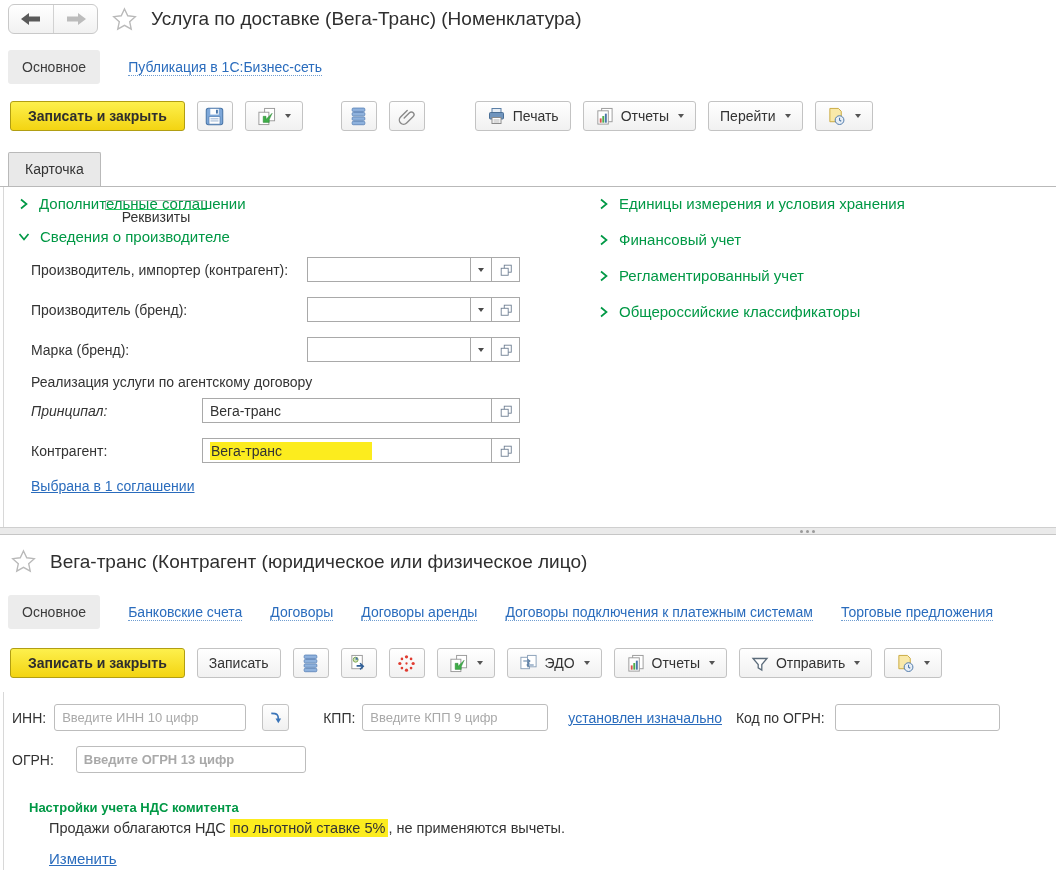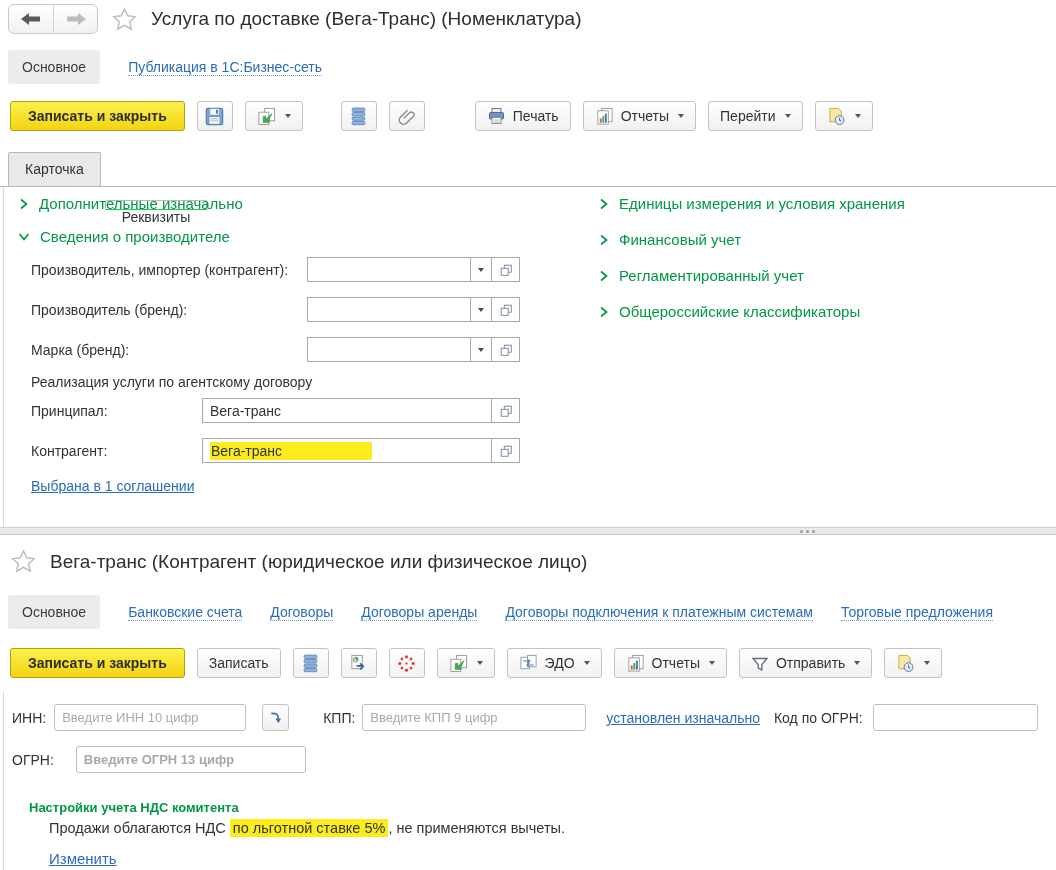--- a/index.html
+++ b/index.html
@@ -184,21 +184,21 @@
     <div class="ptab">Карточка</div>
     <div class="ptab active">Реквизиты</div>
   </div>
 
   <div class="tp-content">
 
     <div class="sec" style="left:14px; top:8px;">
       <svg width="11" height="12" viewBox="0 0 11 12">
           <path d="M3 1.5 L8.5 6 L3 10.5" fill="none" stroke="#009845" stroke-width="1.7"></path>
         </svg>
-      <span>Дополнительные изначально</span>
+      <span>Дополнительные соглашении</span>
     </div>
     <div class="sec" style="left:14px; top:41px;">
       <svg width="12" height="11" viewBox="0 0 12 11">
           <path d="M1.5 3 L6 8.5 L10.5 3" fill="none" stroke="#009845" stroke-width="1.7"></path>
         </svg>
       <span>Сведения о производителе</span>
     </div>
 
     <div class="fldrow" style="left:27px; top:70px;">
       <span class="lbl" style="width:276px;">Производитель, импортер (контрагент):</span>
@@ -246,21 +246,21 @@
             <rect x="2.5" y="6" width="8" height="8" fill="#fff" stroke="#6b7c90"></rect>
           </svg>
       </span>
     </div>
 
     <div class="fldrow" style="left:27px; top:187px;">
       <span class="lbl">Реализация услуги по агентскому договору</span>
     </div>
 
     <div class="fldrow" style="left:27px; top:211px;">
-      <span class="lbl" style="width:171px;">Принципал:</span>
+      <span class="lbl" style="width:171px;font-style:italic;">Принципал:</span>
       <div class="fieldbox" style="width:290px;">
         <span>Вега-транс</span>
       </div>
       <span class="openbtn">
         <svg width="14" height="14" viewBox="0 0 16 16">
             <rect x="6" y="2.5" width="8" height="8" fill="#fff" stroke="#6b7c90"></rect>
             <rect x="2.5" y="6" width="8" height="8" fill="#fff" stroke="#6b7c90"></rect>
           </svg>
       </span>
     </div>
@@ -422,21 +422,21 @@
     <div class="brow" style="top:12px;">
       <span class="lbl" style="margin-left:3px;">ИНН:</span>
       <input class="txt" style="width: 192px; margin-left: 8px;" placeholder="Введите ИНН 10 цифр">
       <span class="sqbtn" style="margin-left:16px;">
         <svg width="15" height="15" viewBox="0 0 16 16">
             <path d="M3.5 3.5 C10 3.5 11 5 11 9.5" fill="none" stroke="#3a74b8" stroke-width="1.8"></path>
             <polygon points="8,9 14,9 11,14" fill="#3a74b8"></polygon>
           </svg>
       </span>
       <span class="lbl" style="margin-left:34px;">КПП:</span>
-      <input class="txt" style="width: 224px; margin-left: 7px;" placeholder="Введите КПП 9 цифр">
+      <input class="txt" style="width: 186px; margin-left: 7px;" placeholder="Введите КПП 9 цифр">
       <a class="lnk" style="margin-left:20px;">установлен изначально</a>
       <span class="lbl" style="margin-left:14px;">Код по ОГРН:</span>
       <input class="txt" style="width: 165px; margin-left: 10px;">
     </div>
 
     <div class="brow" style="top:54px;">
       <span class="lbl" style="margin-left:3px;">ОГРН:</span>
       <input class="txt" style="width: 230px; margin-left: 22px; font-weight: bold;" placeholder="Введите ОГРН 13 цифр">
     </div>
 

